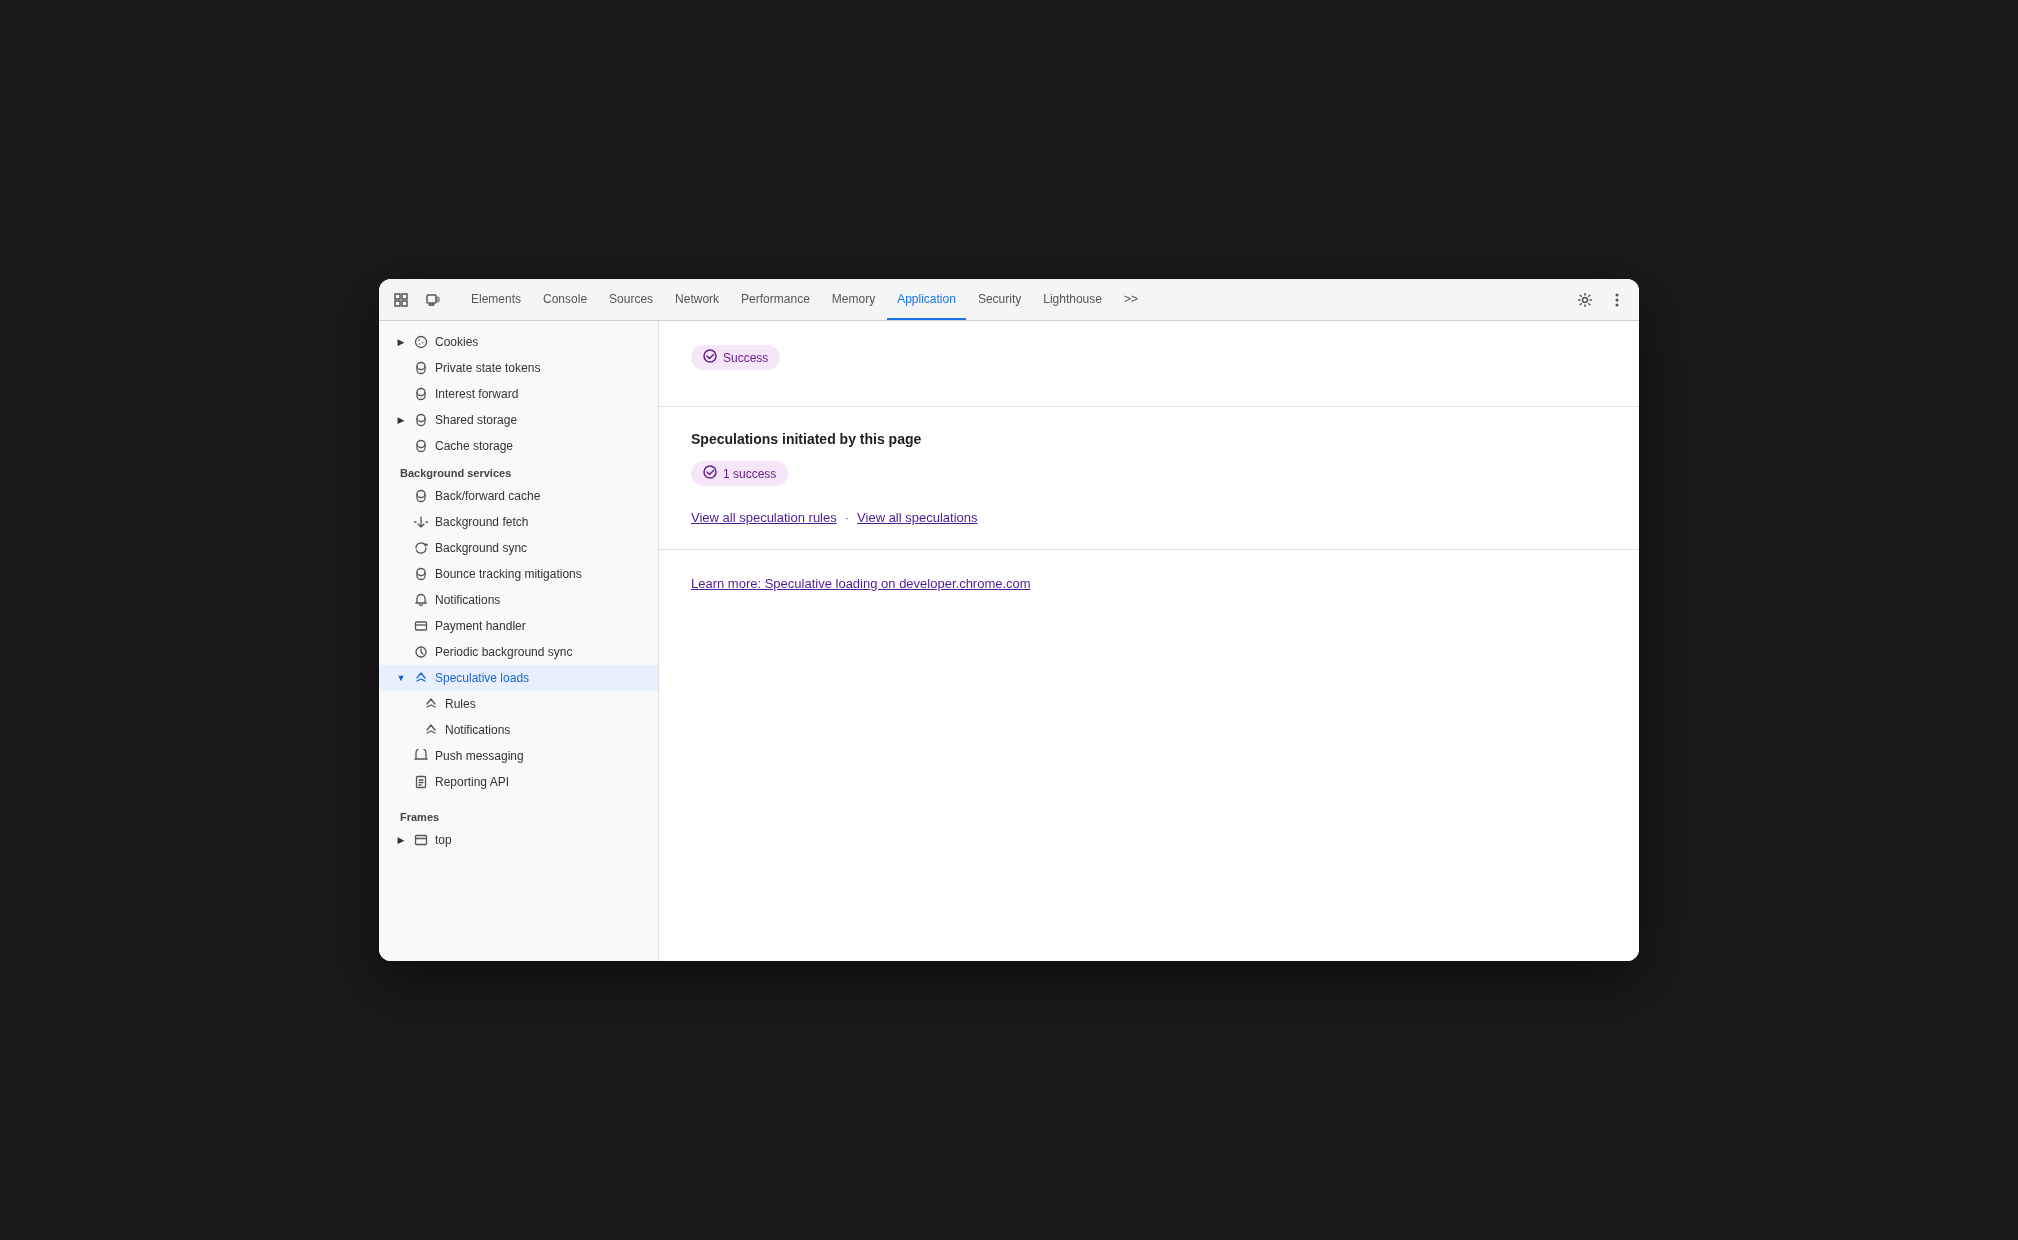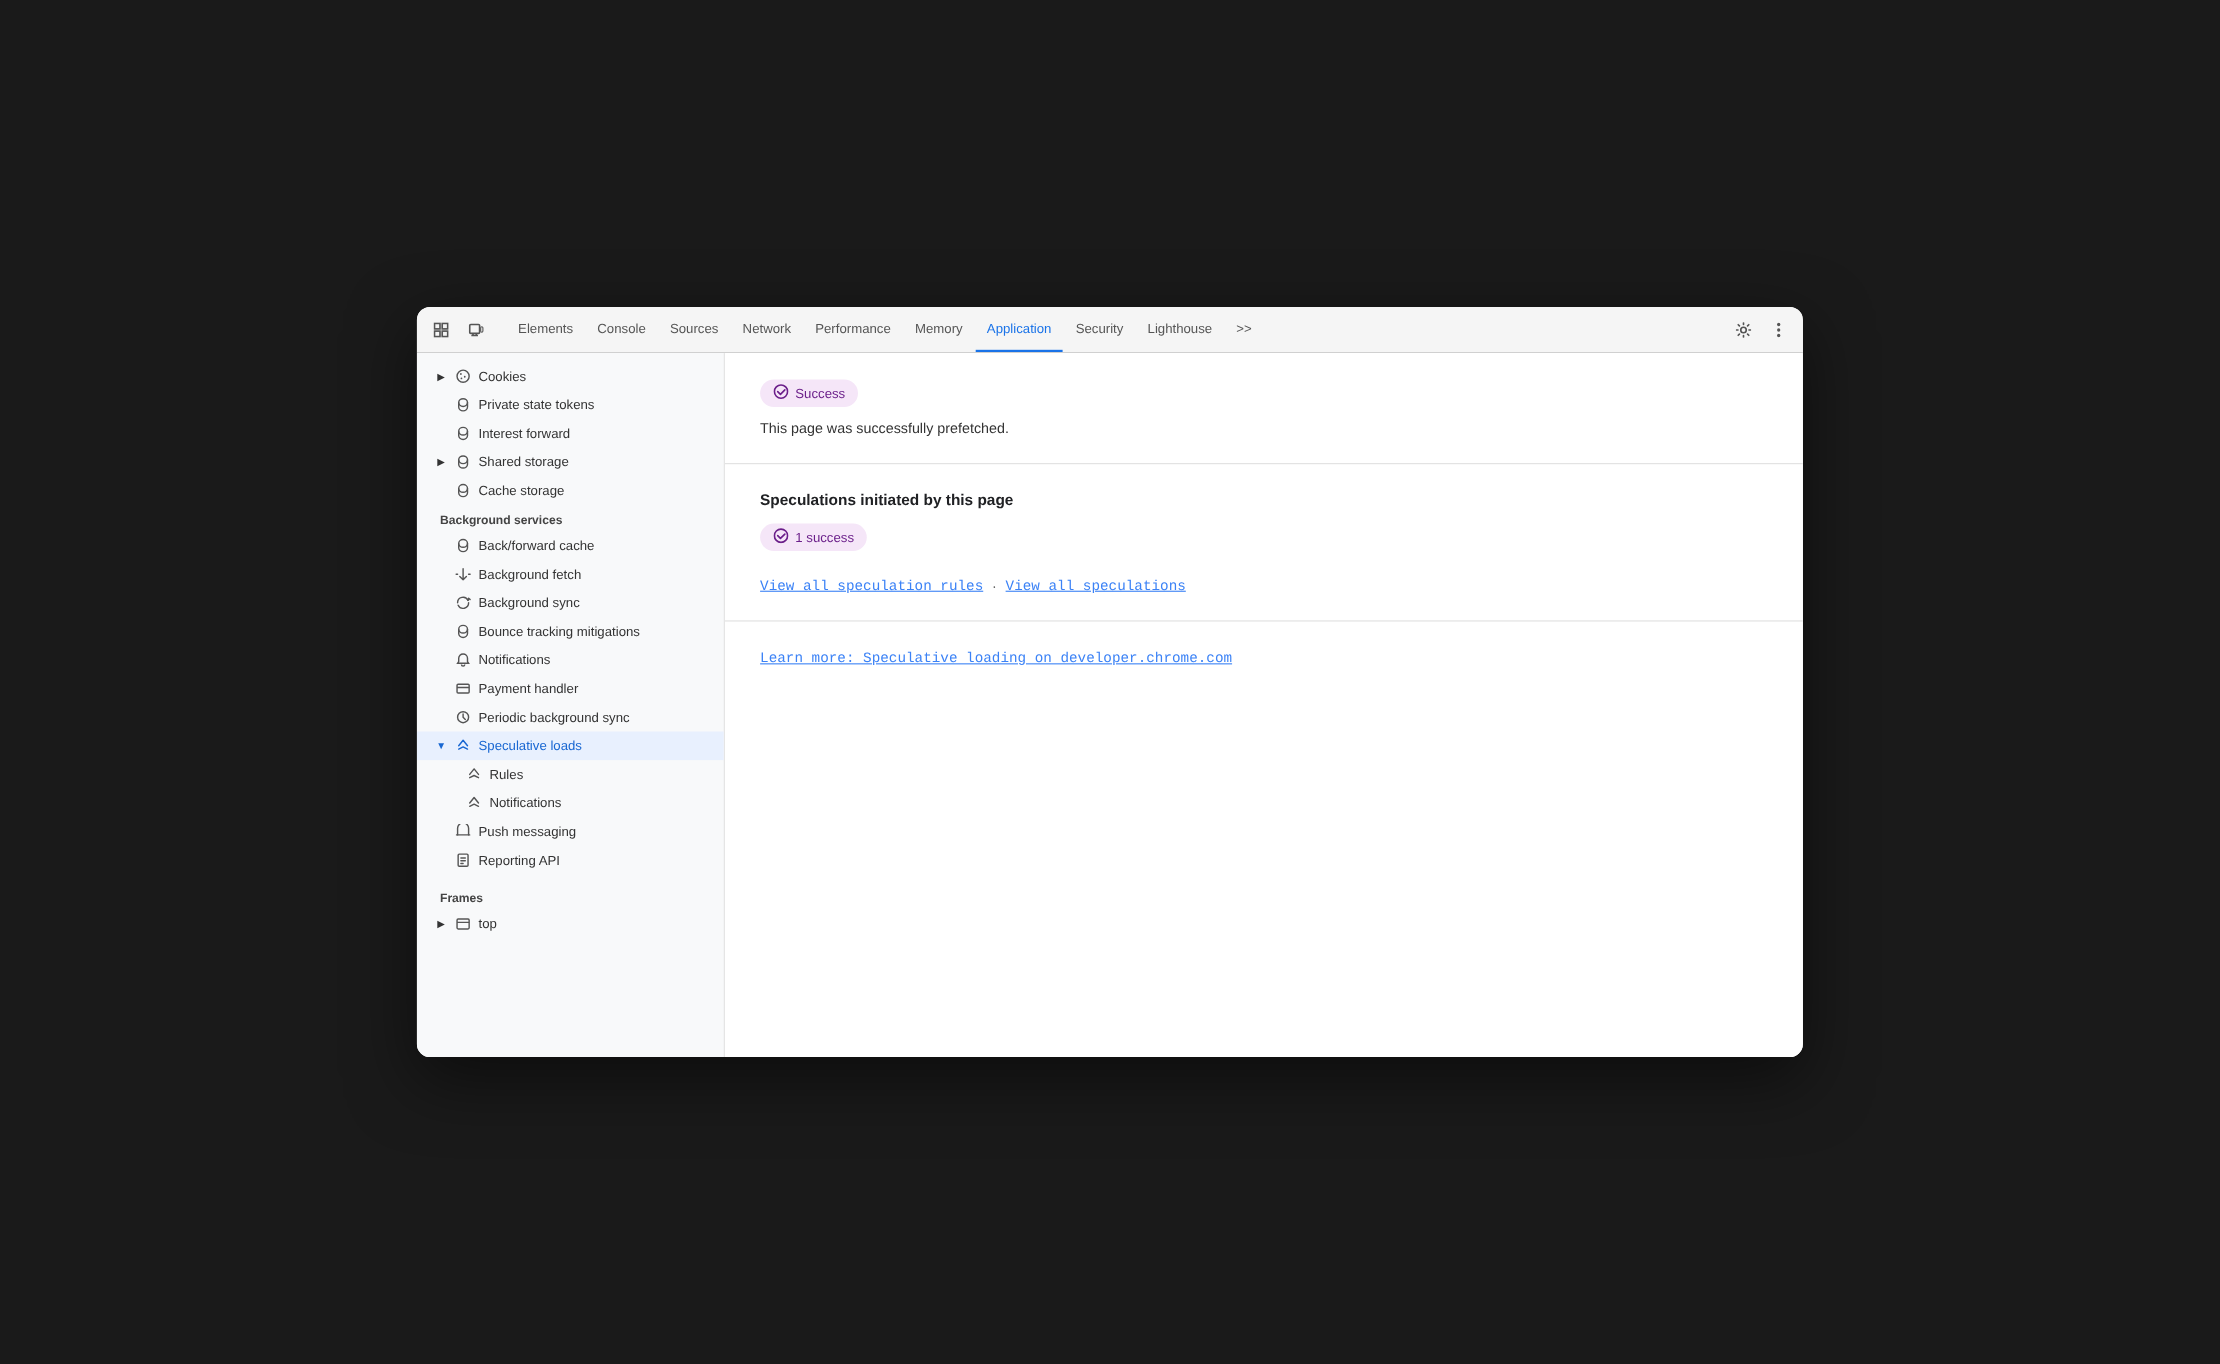--- a/index.html
+++ b/index.html
@@ -200,24 +200,23 @@
       color: #333;
     }
     .links-row {
       display: flex;
       align-items: center;
       gap: 8px;
       margin-top: 12px;
     }
     .content-link {
       font-size: 13px;
-      color: #3b82f6;
+      color: #4c1d95;
       text-decoration: underline;
       cursor: pointer;
-      font-family: Liberation Mono, monospace;
     }
     .link-separator {
       color: #555;
       font-size: 13px;
     }
   </style>
 </head>
 <body>
 
 <div class="window">
@@ -504,21 +503,20 @@
       <div class="content-section">
         <div class="badge badge-success">
           <span class="badge-icon">
             <svg width="14" height="14" viewBox="0 0 14 14" fill="none">
               <circle cx="7" cy="7" r="6" stroke="#6b1f8a" stroke-width="1.5"></circle>
               <path d="M4 7l2.5 2.5 4-4" stroke="#6b1f8a" stroke-width="1.5" stroke-linecap="round" stroke-linejoin="round"></path>
             </svg>
           </span>
           <span>Success</span>
         </div>
-        <p class="content-text">This page was successfully prefetched.</p>
       </div>
 
       <div class="content-section">
         <h2 class="section-title">Speculations initiated by this page</h2>
         <div class="badge badge-success">
           <span class="badge-icon">
             <svg width="14" height="14" viewBox="0 0 14 14" fill="none">
               <circle cx="7" cy="7" r="6" stroke="#6b1f8a" stroke-width="1.5"></circle>
               <path d="M4 7l2.5 2.5 4-4" stroke="#6b1f8a" stroke-width="1.5" stroke-linecap="round" stroke-linejoin="round"></path>
             </svg>

